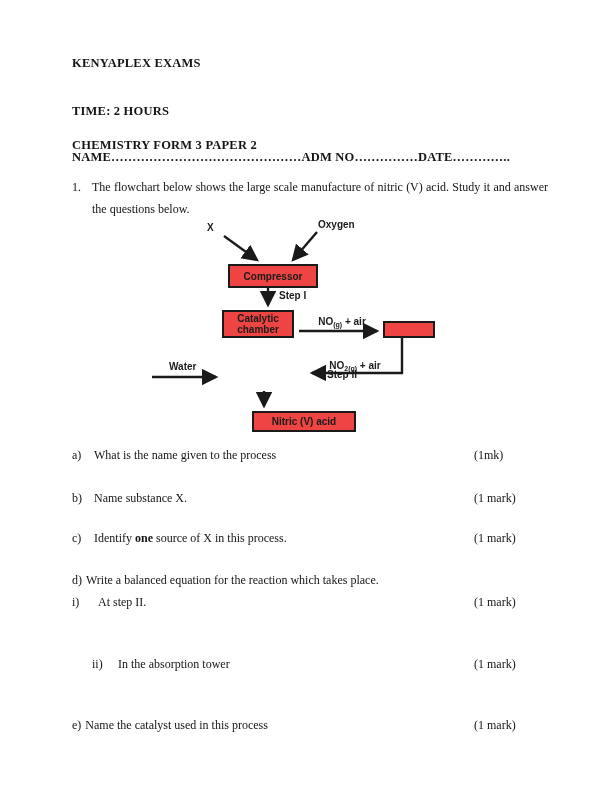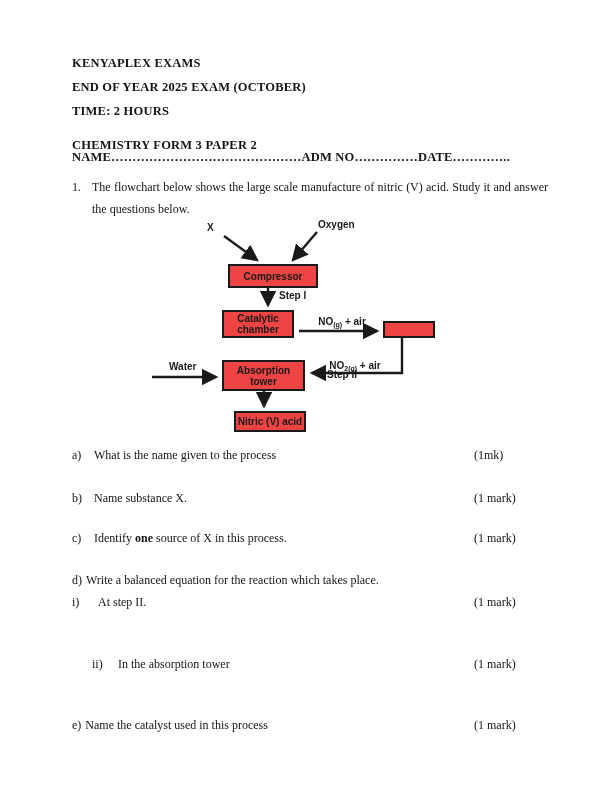--- a/index.html
+++ b/index.html
@@ -42,21 +42,20 @@
   .q-label-tight { display: inline-block; margin-right: 4px; }
   .q-marks { position: absolute; left: 402px; top: 0; }
   b.emph { font-weight: bold; }
 </style>
 </head>
 <body>
 
 <div class="page">
 
   <div class="hdr hdr1">KENYAPLEX  EXAMS</div>
-  <div class="hdr hdr2">END OF YEAR 2025 EXAM (OCTOBER)</div>
   <div class="hdr hdr3">TIME: 2 HOURS</div>
   <div class="hdr hdr4">CHEMISTRY FORM 3 PAPER 2</div>
   <div class="hdr hdr5">NAME………………………………………ADM NO……………DATE…………..</div>
 
   <div class="q-intro">
     <span class="q-num">1.</span>
     <span>The flowchart below shows the large scale manufacture of nitric (V) acid. Study it and answer the questions below.</span>
   </div>
 
   <div class="flow">
@@ -94,26 +93,22 @@
     <span class="fc-label ctr" style="left:303px; top:333px; width:78px;margin-top:36px;">Step II</span>
 
     <div class="fc-box" style="left:383px; top:321px; width:52px; height:17px;">
       <span class="ln"></span>
     </div>
 
     <span class="fc-label ctr" style="left:318px; top:360px; width:74px;"><span>NO</span><sub class="gas">2(g)</sub><span> + air</span></span>
 
     <span class="fc-label" style="left:169px; top:361px;">Water</span>
 
-    <div class="fc-box" style="left:222px; top:360px; width:83px; height:31px;">
-      <span class="ln">Absorption</span>
-      <span class="ln">tower</span>
-    </div>
 
-    <div class="fc-box" style="left:234px; top:411px; width:72px; height:21px;">
+    <div class="fc-box" style="left:252px; top:411px; width:104px; height:21px;">
       <span class="ln">Nitric (V) acid</span>
     </div>
   </div>
 
   <div class="q-row" style="top:448px;">
     <span class="q-label">a)</span><span>What is the name given to the process</span>
     <span class="q-marks">(1mk)</span>
   </div>
 
   <div class="q-row" style="top:491px;">

